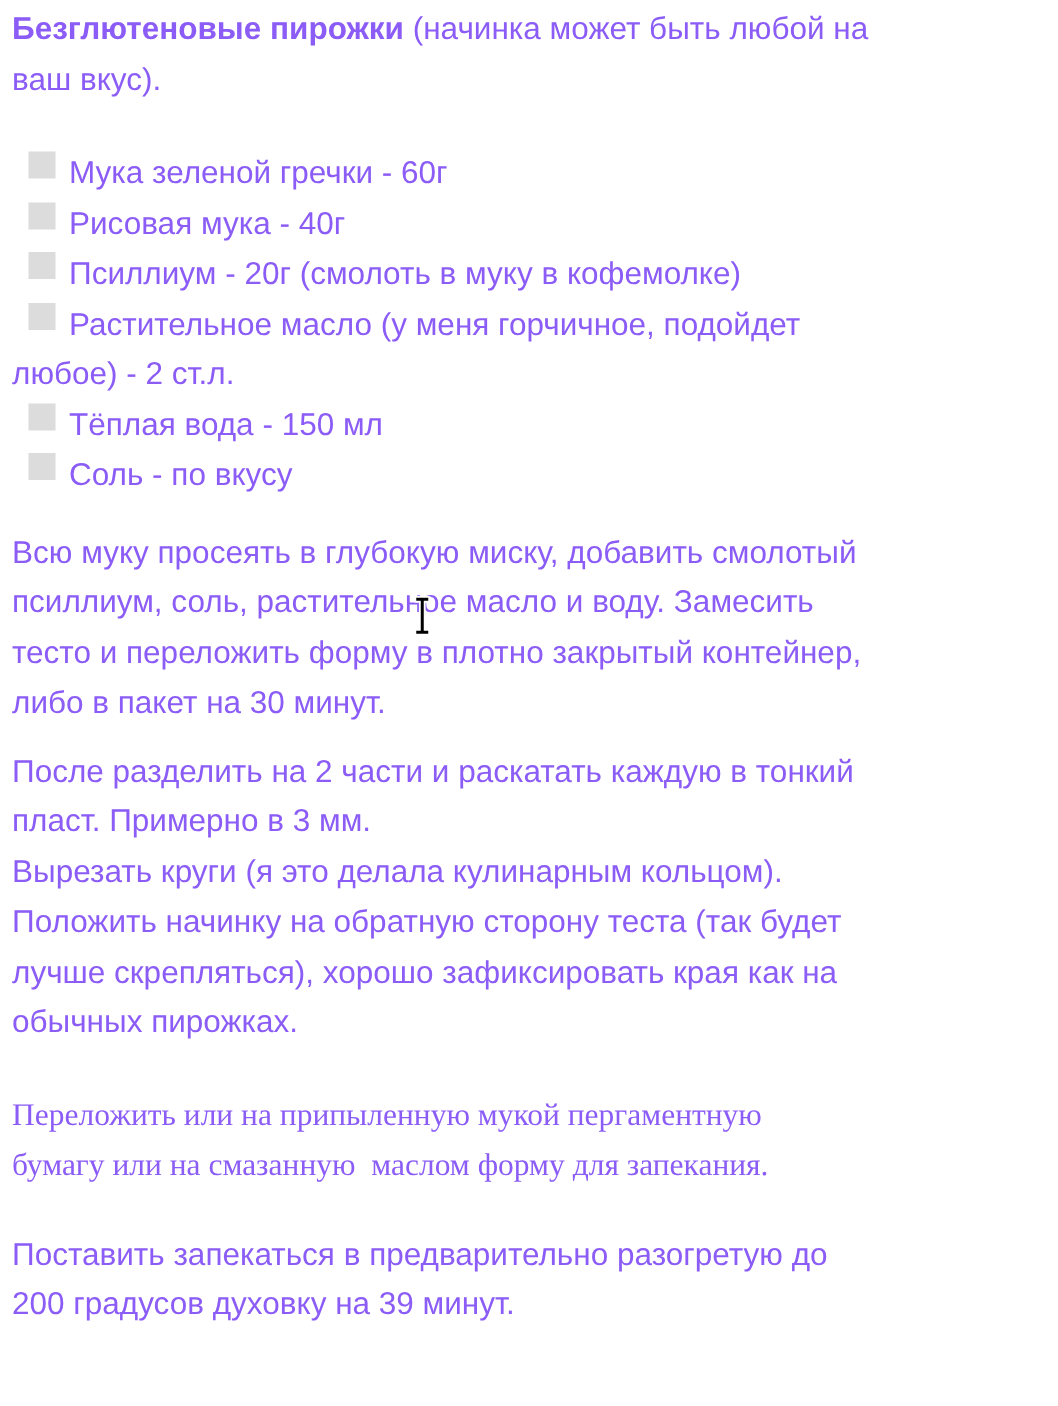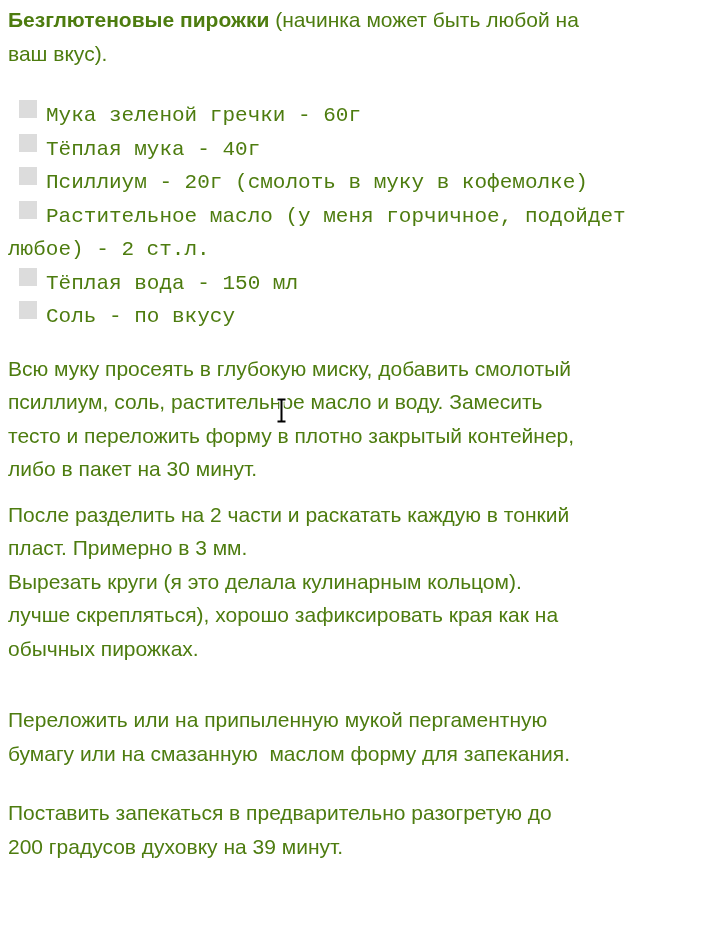--- a/index.html
+++ b/index.html
@@ -12,33 +12,33 @@
   }
   .doc {
     position: relative;
     box-sizing: border-box;
     width: 705px;
     height: 937px;
     padding: 3px 10px 0 8px;
     font-family: "Liberation Sans", "DejaVu Sans", sans-serif;
     font-size: 21px;
     line-height: 33.5px;
-    color: #4d7c0f;
+    color: #8b5cf6;
     cursor: text;
   }
   .line {
     white-space: pre;   
     height: 33.5px;
   }
   .b { font-weight: bold; }
   .title-block   { margin: 0 0 29px 0; }
-  .list-block    { margin: 0; font-family: Liberation Mono, monospace; }
+  .list-block    { margin: 0; }
   .para-1        { margin-top: 18px; }
   .para-2        { margin-top: 12px; }
-  .para-3        { margin-top: 38px; }
+  .para-3        { margin-top: 28px; font-family: Liberation Serif, serif; }
   .para-4        { margin-top: 26px; }
   .bullet {
     display: inline-block;
     width: 18px;
     height: 18px;
     margin-left: 11px;
     margin-right: 9px;
     background: #dcdcdc;
     vertical-align: 3px;
   }
@@ -56,39 +56,40 @@
 
 <div class="doc">
 
   <div class="title-block">
     <div class="line"><span class="b">Безглютеновые пирожки</span><span> (начинка может быть любой на</span></div>
     <div class="line">ваш вкус).</div>
   </div>
 
   <div class="list-block">
     <div class="line"><span class="bullet"></span><span>Мука зеленой гречки - 60г</span></div>
-    <div class="line"><span class="bullet"></span><span>Тёплая мука - 40г</span></div>
+    <div class="line"><span class="bullet"></span><span>Рисовая мука - 40г</span></div>
     <div class="line"><span class="bullet"></span><span>Псиллиум - 20г (смолоть в муку в кофемолке)</span></div>
     <div class="line"><span class="bullet"></span><span>Растительное масло (у меня горчичное, подойдет</span></div>
     <div class="line">любое) - 2 ст.л.</div>
     <div class="line"><span class="bullet"></span><span>Тёплая вода - 150 мл</span></div>
     <div class="line"><span class="bullet"></span><span>Соль - по вкусу</span></div>
   </div>
 
   <div class="para-1">
     <div class="line">Всю муку просеять в глубокую миску, добавить смолотый</div>
     <div class="line">псиллиум, соль, растительное масло и воду. Замесить</div>
     <div class="line">тесто и переложить форму в плотно закрытый контейнер,</div>
     <div class="line">либо в пакет на 30 минут.</div>
   </div>
 
   <div class="para-2">
     <div class="line">После разделить на 2 части и раскатать каждую в тонкий</div>
     <div class="line">пласт. Примерно в 3 мм.</div>
     <div class="line">Вырезать круги (я это делала кулинарным кольцом).</div>
+    <div class="line">Положить начинку на обратную сторону теста (так будет</div>
     <div class="line">лучше скрепляться), хорошо зафиксировать края как на</div>
     <div class="line">обычных пирожках.</div>
   </div>
 
   <div class="para-3">
     <div class="line">Переложить или на припыленную мукой пергаментную</div>
     <div class="line">бумагу или на смазанную  маслом форму для запекания.</div>
   </div>
 
   <div class="para-4">

